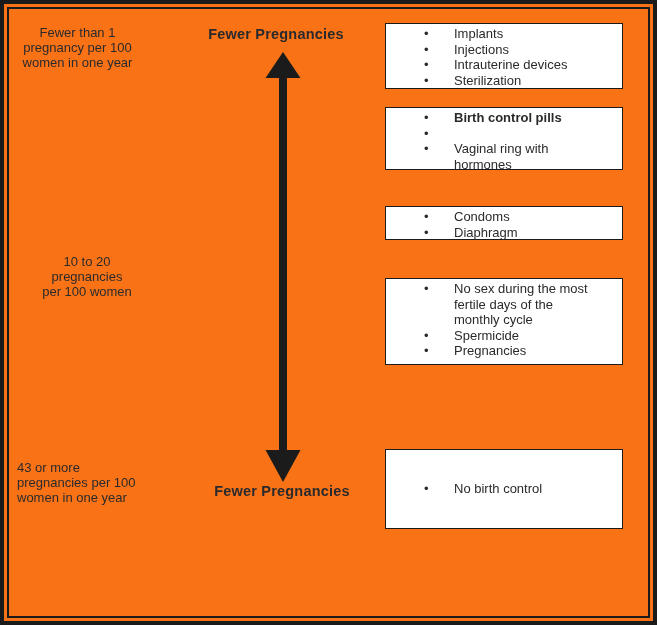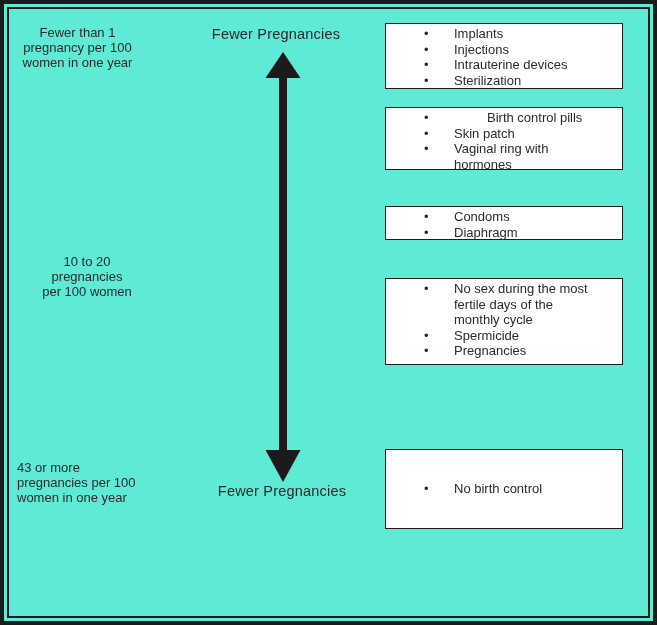--- a/index.html
+++ b/index.html
@@ -1,19 +1,19 @@
 <!DOCTYPE html>
 <html><head>
 <meta charset="utf-8">
 <style>
   html,body{margin:0;padding:0;background:#e8e8e8;}
   #canvas{
     position:relative;
     width:657px;height:625px;
-    background:#5eead4;
+    background:#f97316;
     font-family:"Liberation Sans", sans-serif;
     color:#2a2a2d;
     margin:0 auto;
     overflow:hidden;
   }
   .frame-outer{
     position:absolute;inset:0;
     border:4px solid #1b1b1b;
     pointer-events:none;
   }
@@ -24,21 +24,21 @@
   }
   .left-label{
     position:absolute;
     font-size:13px;
     line-height:15px;
     color:#2a2a2d;
   }
   .center{text-align:center;}
   .axis-label{
     position:absolute;
-    font-weight:normal;
+    font-weight:bold;
     font-size:14.5px;
     line-height:16px;
     text-align:center;
     color:#2a2a2d;
     letter-spacing:0.2px;
   }
   .arrow-wrap{
     position:absolute;
     left:265px;top:46px;
     width:36px;height:440px;
@@ -63,21 +63,21 @@
   }
   .bullet{
     width:30px;
     flex:none;
     font-size:13px;
   }
   .itxt{
     flex:1;
     max-width:140px;
   }
-  .item.bold .itxt{font-weight:normal;margin-left:33px;}
+  .item.bold .itxt{font-weight:bold;}
 </style>
 </head>
 <body>
 
 <div id="canvas">
 
   <div class="frame-outer"></div>
   <div class="frame-inner"></div>
 
   <div class="left-label center" style="left:15px;top:25px;width:125px;">
@@ -129,21 +129,20 @@
     </div>
   </div>
 
   <div class="mbox" style="top:107px;height:63px;">
     <div class="item bold">
       <span class="bullet">•</span>
       <span class="itxt">Birth control pills</span>
     </div>
     <div class="item">
       <span class="bullet">•</span>
-      <span class="itxt">Skin patch</span>
     </div>
     <div class="item">
       <span class="bullet">•</span>
       <span class="itxt">Vaginal ring with hormones</span>
     </div>
   </div>
 
   <div class="mbox" style="top:206px;height:34px;">
     <div class="item">
       <span class="bullet">•</span>

